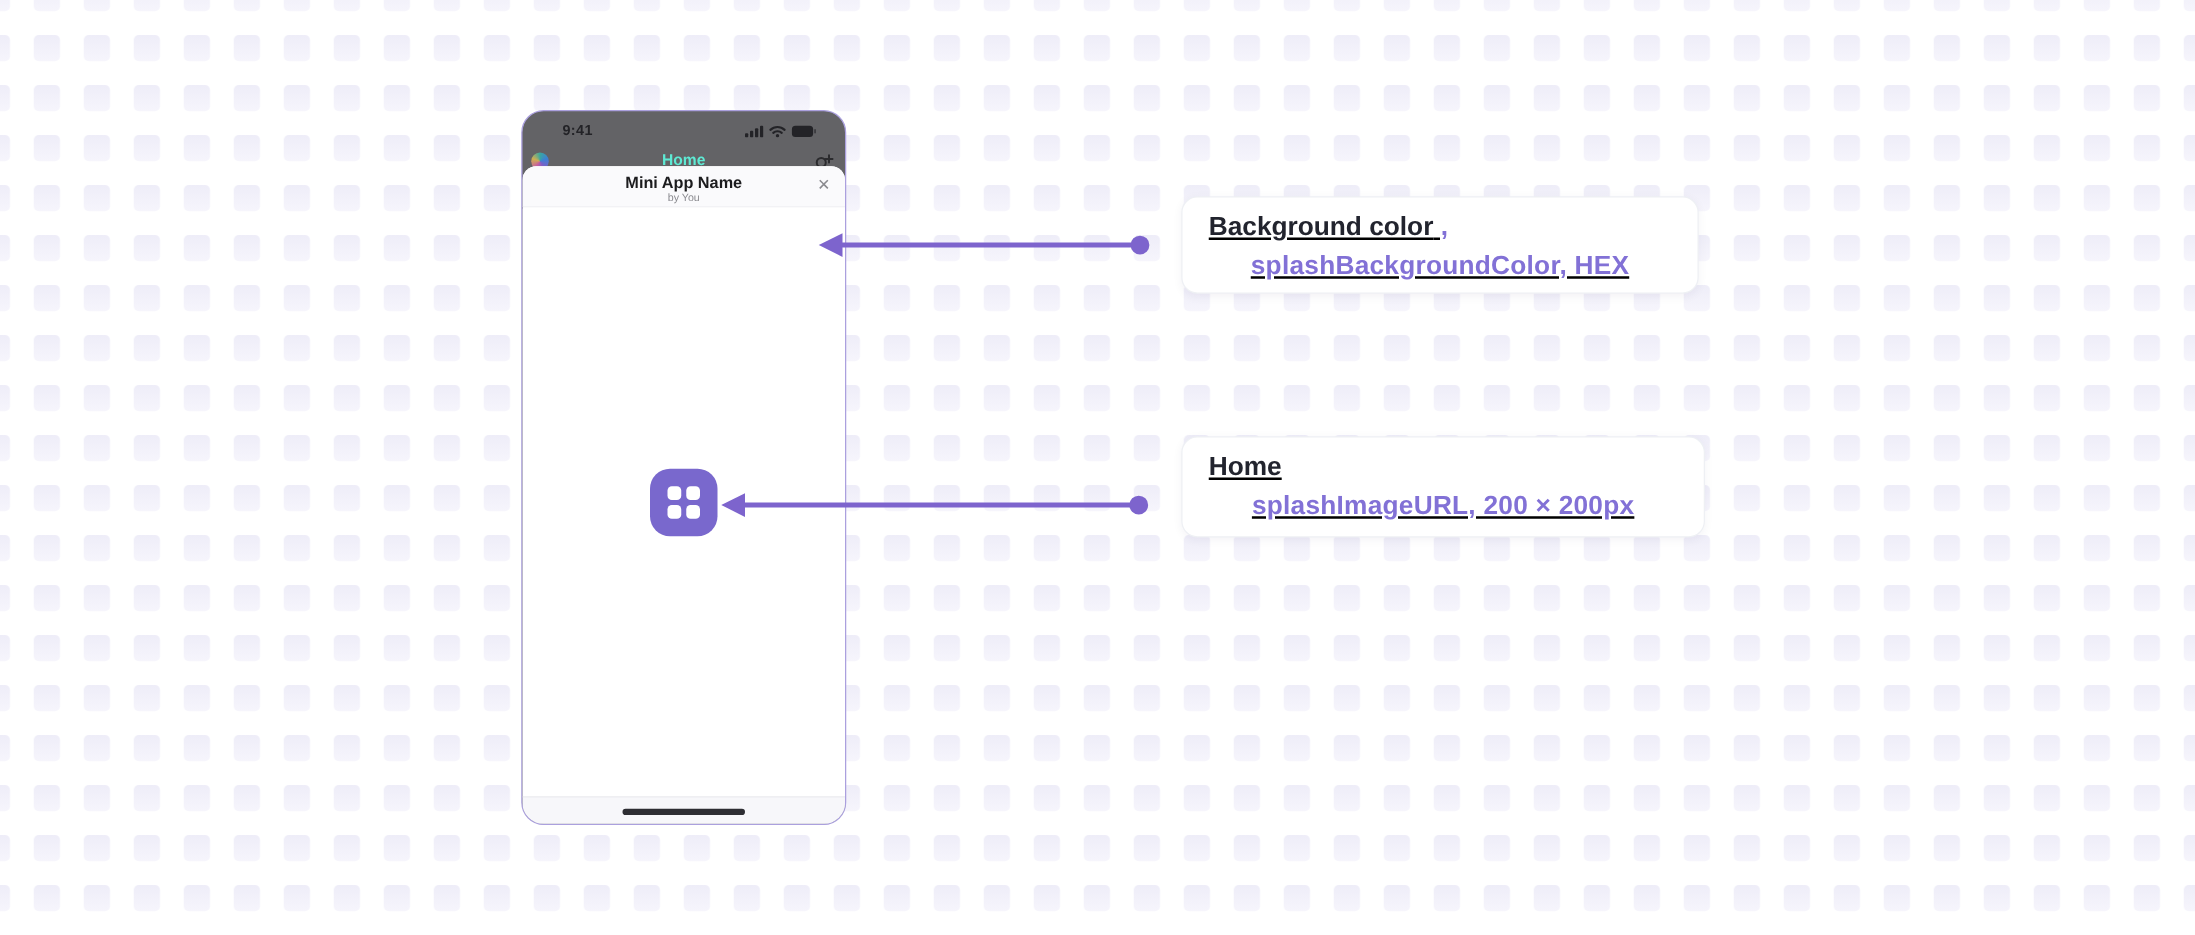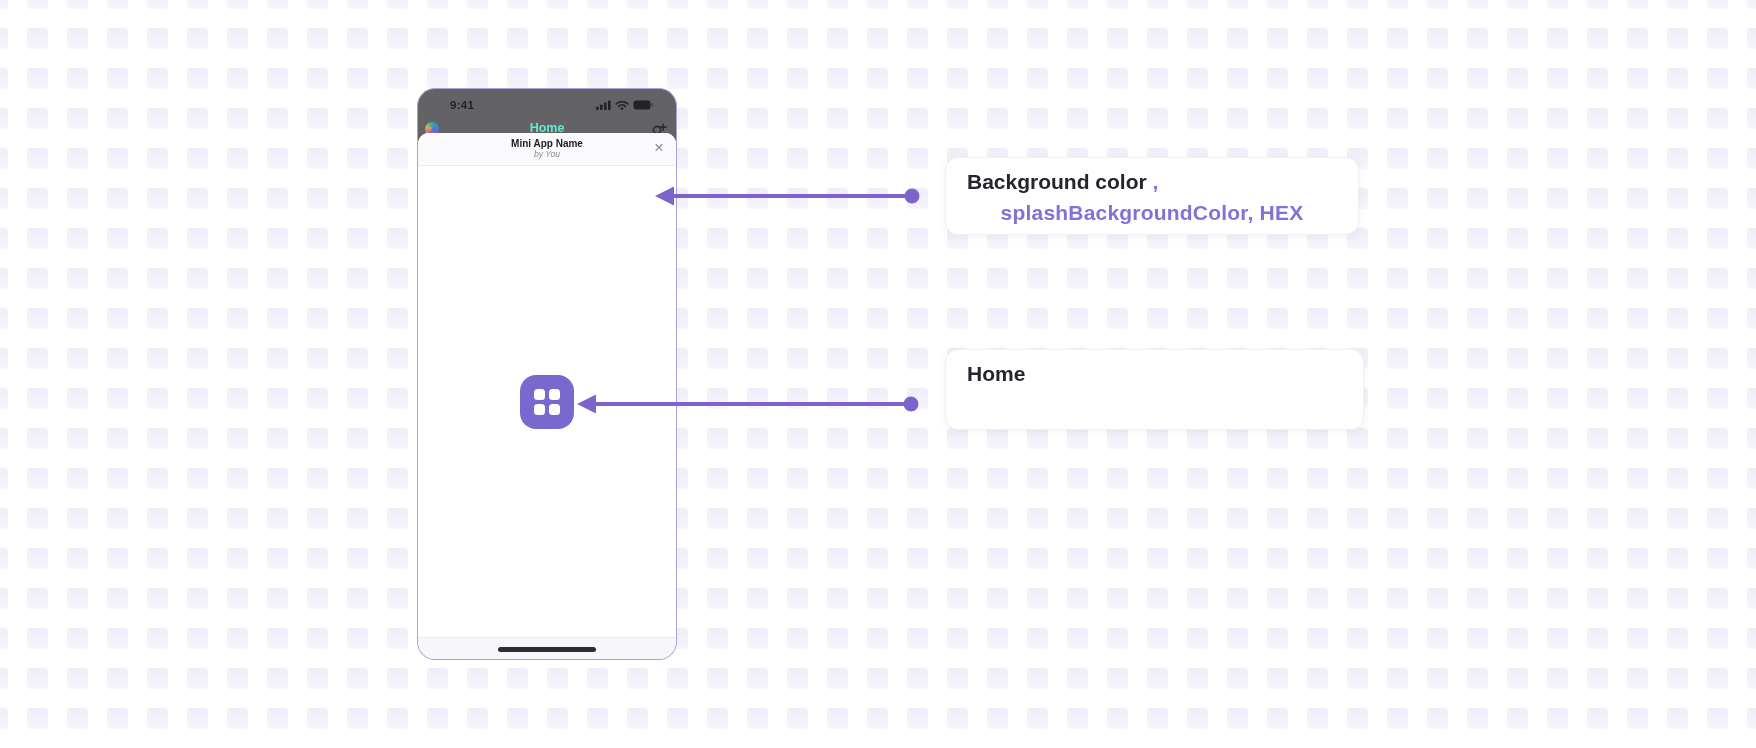--- a/index.html
+++ b/index.html
@@ -37,22 +37,22 @@
 
   .sheet {
     position:absolute; left:0; right:0; top:44px; bottom:0;
     background:#ffffff; border-radius:11px 11px 0 0;
   }
   .sheet-header {
     position:relative; height:33px; background:#fafafc;
     border-radius:11px 11px 0 0; border-bottom:1px solid #ebebf0;
     text-align:center;
   }
-  .sheet-title { padding-top:5px; font-size:10px; font-weight:700; color:#1c1c1e; }
-  .sheet-sub { font-size:8.5px; color:#8b8b90; margin-top:0;font-style:italic; }
+  .sheet-title { padding-top:5px; font-size:13px; font-weight:700; color:#1c1c1e; }
+  .sheet-sub { font-size:8.5px; color:#8b8b90; margin-top:0; }
   .close-btn {
     position:absolute; right:9px; top:7px; width:16px; height:16px;
     border:none; background:transparent; color:#8a8a8f; font-size:12.5px;
     line-height:16px; text-align:center; cursor:pointer; padding:0;
   }
   .splash {
     position:absolute; left:0; right:0; top:34px; bottom:22px;
     display:flex; align-items:center; justify-content:center; background:#ffffff;
   }
   .app-icon {
@@ -74,20 +74,21 @@
   .arrow { position:absolute; z-index:3; }
   .arrow-1 { left:650px; top:182px; }
   .arrow-2 { left:572px; top:390px; }
 
   
   .callout {
     position:absolute; z-index:2; background:#ffffff;
     border:1px solid #eef0f4; border-radius:13px;
     box-shadow: 0 2px 8px rgba(30,25,70,.05);
     padding:8px 21px;
+    text-decoration:underline;
   }
   .callout-1 { left:945px; top:157px; width:414px; height:78px; }
   .callout-2 { left:945px; top:349px; width:419px; height:81px; }
   .callout-line { font-size:21px; line-height:31px; white-space:pre; }
   .callout-title { font-weight:700; color:#22242e; }
   .callout-sep { font-weight:600; color:#8271d6; }
   .callout-value { font-weight:600; color:#8271d6; letter-spacing:.2px;text-align:center; }
 </style>
 </head>
 <body>
@@ -170,13 +171,14 @@
   <circle cx="339" cy="14" r="7.5" fill="#7d64cd"></circle>
 </svg>
 
 <div class="callout callout-1">
   <div class="callout-line"><span class="callout-title">Background color</span><span class="callout-sep"> ,</span></div>
   <div class="callout-line callout-value">splashBackgroundColor, HEX</div>
 </div>
 
 <div class="callout callout-2">
   <div class="callout-line"><span class="callout-title">Home</span><span class="callout-sep"></span></div>
+  <div class="callout-line callout-value">splashImageURL, 200 × 200px</div>
 </div>
 
 </body></html>

